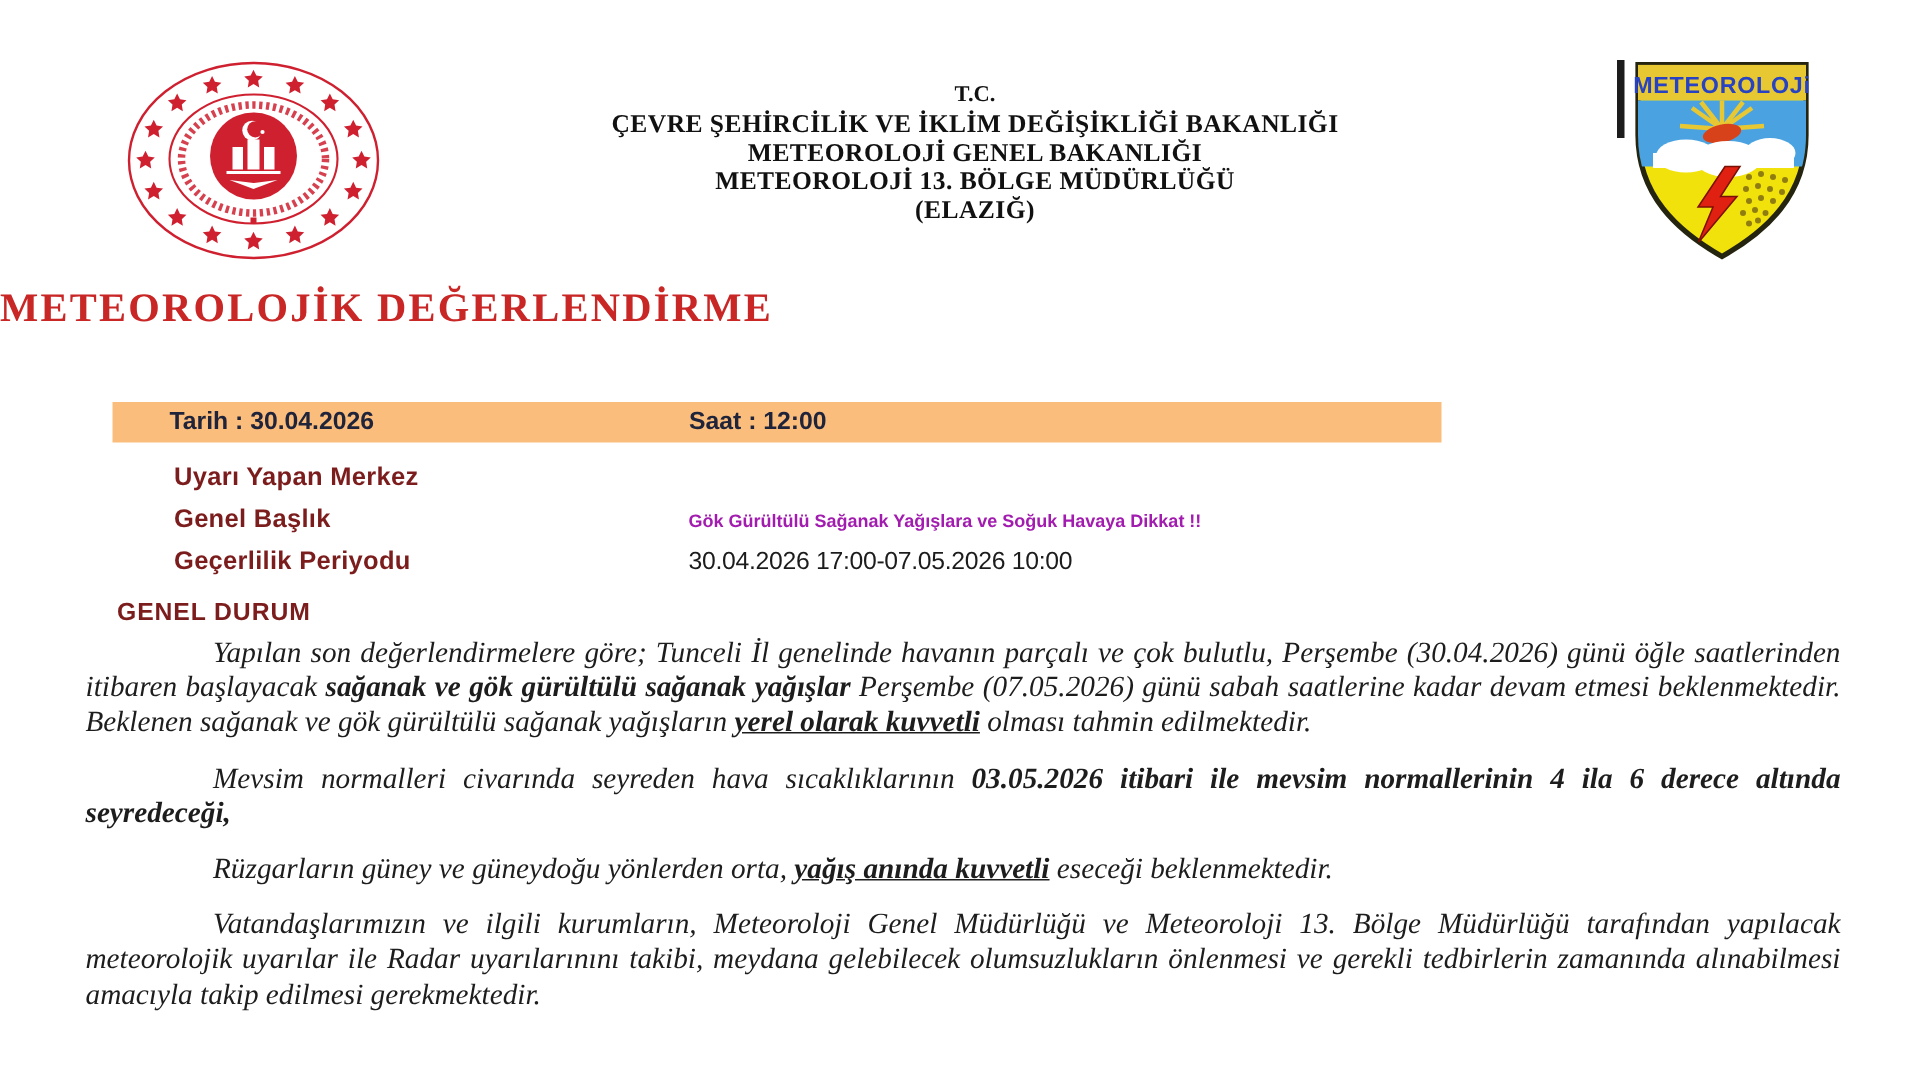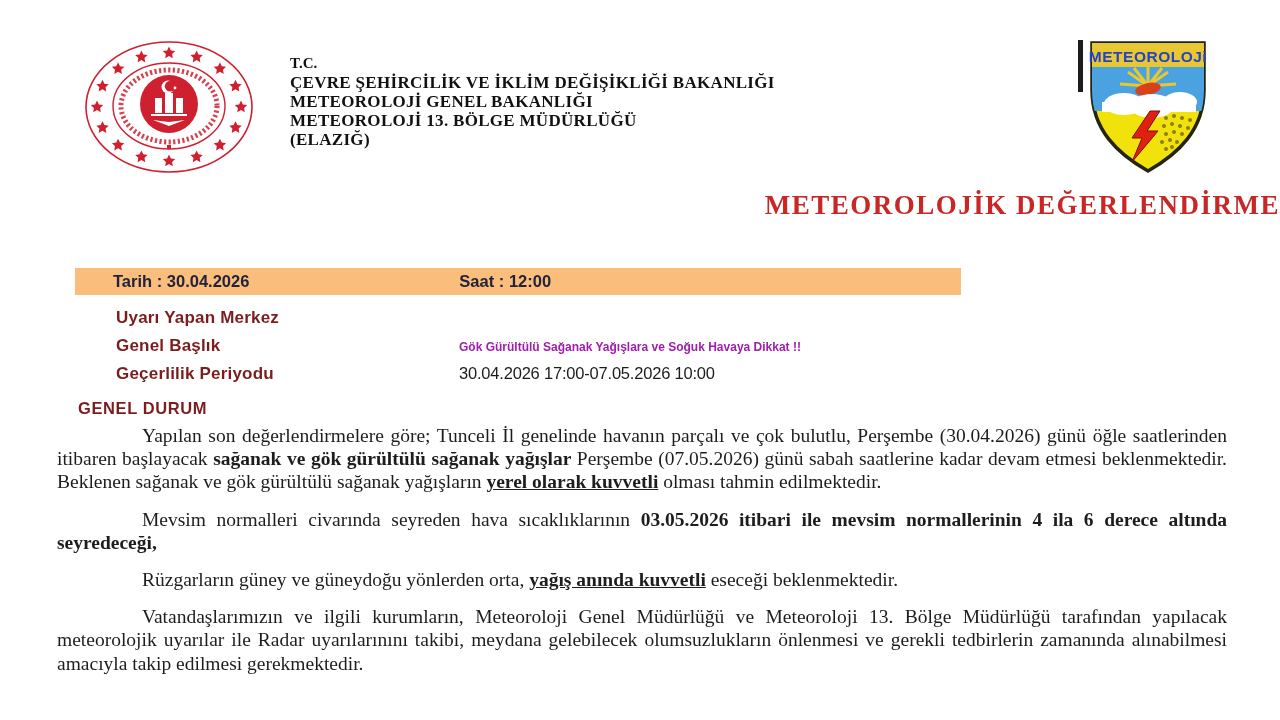--- a/index.html
+++ b/index.html
@@ -2,26 +2,26 @@
 <html lang="tr"><head>
 <meta charset="utf-8">
 <style>
   html,body{margin:0;padding:0;background:#ffffff;}
   .page{position:relative;width:1280px;height:720px;background:#ffffff;overflow:hidden;
         font-family:"Liberation Serif", serif;color:#1f1f1f;}
 
   
   .seal{position:absolute;left:84px;top:40px;width:170px;height:136px;}
   .shield{position:absolute;left:1076px;top:34px;width:142px;height:142px;}
-  .header-text{position:absolute;left:290px;top:54px;width:720px;text-align:left;
+  .header-text{position:absolute;left:290px;top:54px;width:720px;text-align:center;
                font-weight:700;color:#111;line-height:19px;}
   .ht-line1{font-size:15px;}
   .ht-line{font-size:17px;letter-spacing:.3px;}
 
-  .doc-title{position:absolute;left:0;top:190px;width:1280px;text-align:right;
+  .doc-title{position:absolute;left:0;top:190px;width:1280px;text-align:left;
              font-size:27px;font-weight:700;color:#c92626;letter-spacing:1.5px;}
 
   
   .info-bar{position:absolute;left:75px;top:268px;width:886px;height:27px;
             background:#fbbd7c;display:flex;align-items:center;
             font-family:"Liberation Sans", sans-serif;font-weight:700;
             font-size:16.5px;color:#20243a;}
   .info-tarih{margin-left:38px;}
   .info-saat{margin-left:210px;}
 
@@ -32,21 +32,21 @@
   .field-label{width:343px;flex:none;color:#7c1d1d;font-weight:700;font-size:17px;letter-spacing:.2px;}
   .field-value{font-size:16.5px;color:#1c1c1c;letter-spacing:-0.2px;}
   .field-value.alert{color:#a21caf;font-weight:700;font-size:12px;letter-spacing:0;}
 
   
   .genel-durum{position:absolute;left:78px;top:399px;
                font-family:"Liberation Sans", sans-serif;font-weight:700;
                font-size:16.5px;color:#7c1d1d;letter-spacing:.6px;}
   .body-text{position:absolute;left:57px;top:424px;width:1170px;
              font-size:19.5px;line-height:23.2px;text-align:justify;color:#1d1d1d;}
-  .body-text p{margin:0 0 14px 0;text-indent:85px;}
+  .body-text p{margin:0 0 14px 0;text-indent:85px;font-style:italic;}
   .body-text p:last-child{margin-bottom:0;}
   .b{font-weight:700;}
   .u{text-decoration:underline;}
 </style>
 </head>
 <body>
 
 <div class="page">
 
   <div class="seal">

